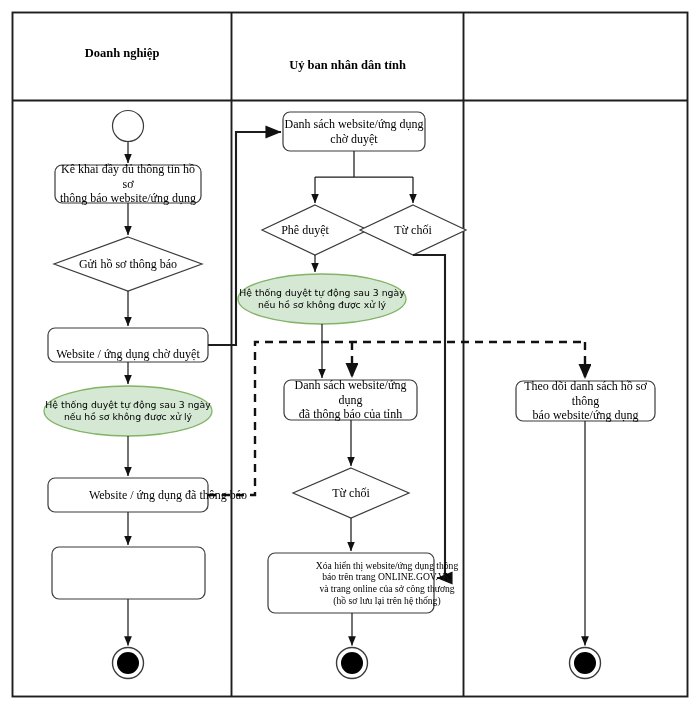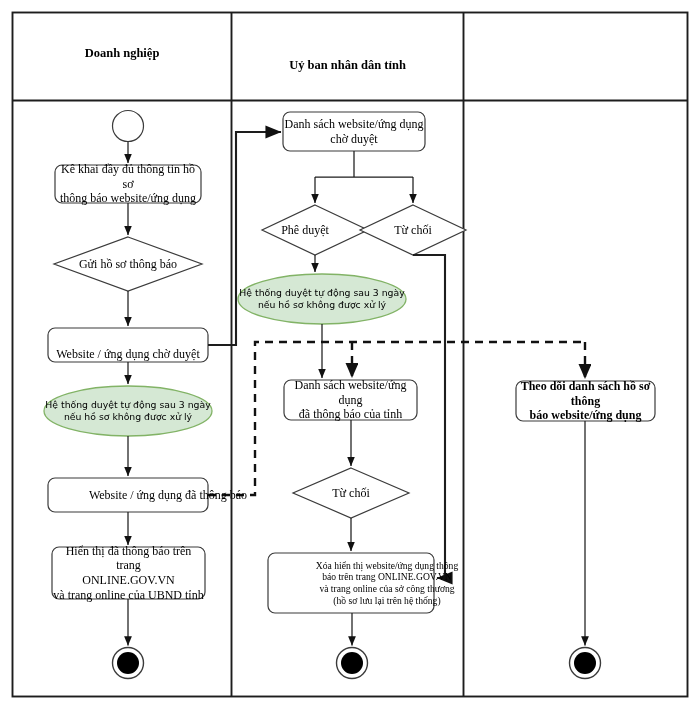--- a/index.html
+++ b/index.html
@@ -166,23 +166,20 @@
 
   <div class="node-label" style="left:64px;top:252px;width:128px;height:24px;">Gửi hồ sơ thông báo</div>
 
   <div class="node-label" style="left:48px;top:337px;width:160px;height:34px;">Website / ứng dụng chờ duyệt</div>
 
   <div class="node-label green" style="left:44px;top:390px;width:168px;height:42px;">Hệ thống duyệt tự động sau 3 ngày
 nếu hồ sơ không được xử lý</div>
 
   <div class="node-label" style="left:48px;top:478px;width:160px;height:34px;padding-left:40px;">Website / ứng dụng đã thông báo</div>
 
-  <div class="node-label" style="left:52px;top:547px;width:153px;height:52px;">Hiển thị đã thông báo trên trang
-ONLINE.GOV.VN
-và trang online của UBND tỉnh</div>
 
   <div class="node-label" style="left:283px;top:112px;width:142px;height:39px;">Danh sách website/ứng dụng
 chờ duyệt</div>
 
   <div class="node-label" style="left:263px;top:219px;width:84px;height:22px;">Phê duyệt</div>
 
   <div class="node-label" style="left:371px;top:219px;width:84px;height:22px;">Từ chối</div>
 
   <div class="node-label green" style="left:238px;top:278px;width:168px;height:42px;">Hệ thống duyệt tự động sau 3 ngày
 nếu hồ sơ không được xử lý</div>
@@ -190,16 +187,16 @@
   <div class="node-label" style="left:284px;top:380px;width:133px;height:40px;">Danh sách website/ứng dụng
 đã thông báo của tỉnh</div>
 
   <div class="node-label" style="left:309px;top:482px;width:84px;height:22px;">Từ chối</div>
 
   <div class="node-label small" style="left:268px;top:553px;width:166px;height:60px;margin-left:36px;">Xóa hiển thị website/ứng dụng thông
 báo trên trang ONLINE.GOV.VN
 và trang online của sở công thương
 (hồ sơ lưu lại trên hệ thống)</div>
 
-  <div class="node-label" style="left:514px;top:381px;width:143px;height:40px;font-weight:bold;">Theo dõi danh sách hồ sơ thông
+  <div class="node-label" style="left:514px;top:381px;width:143px;height:40px;">Theo dõi danh sách hồ sơ thông
 báo website/ứng dụng</div>
 
 </div>
 
 </body></html>

